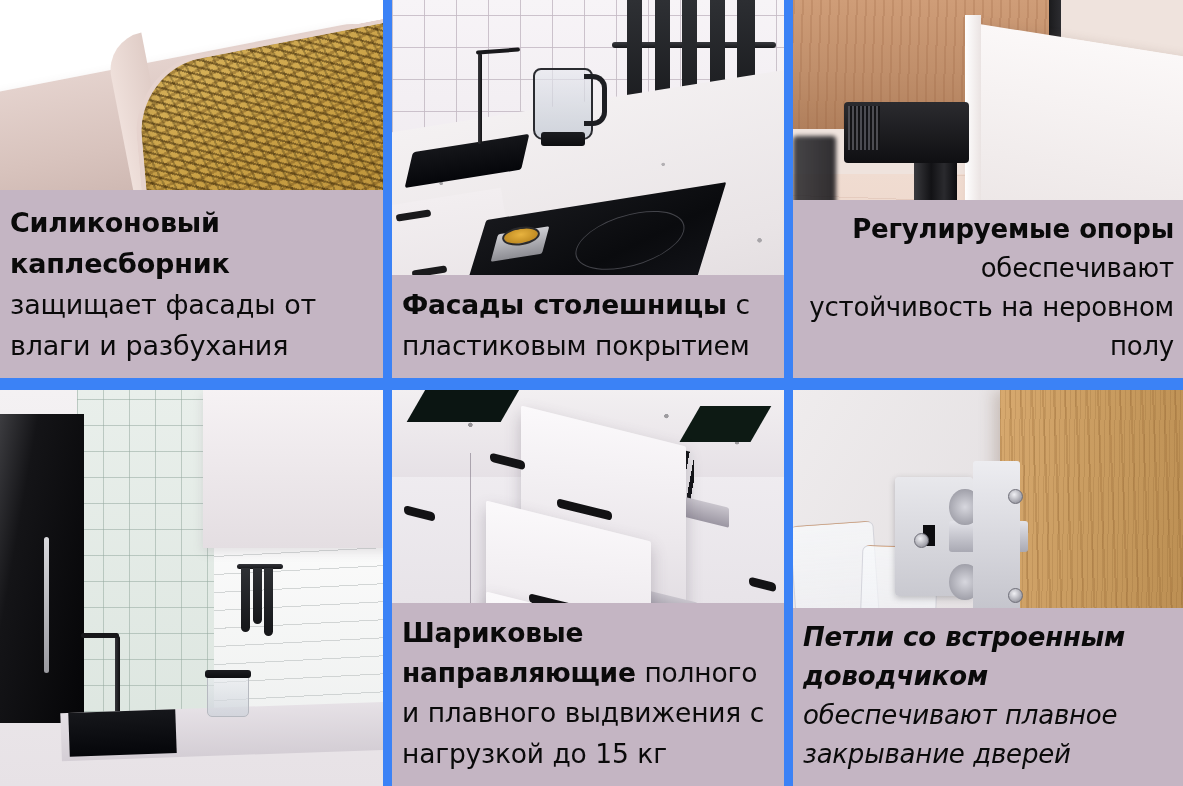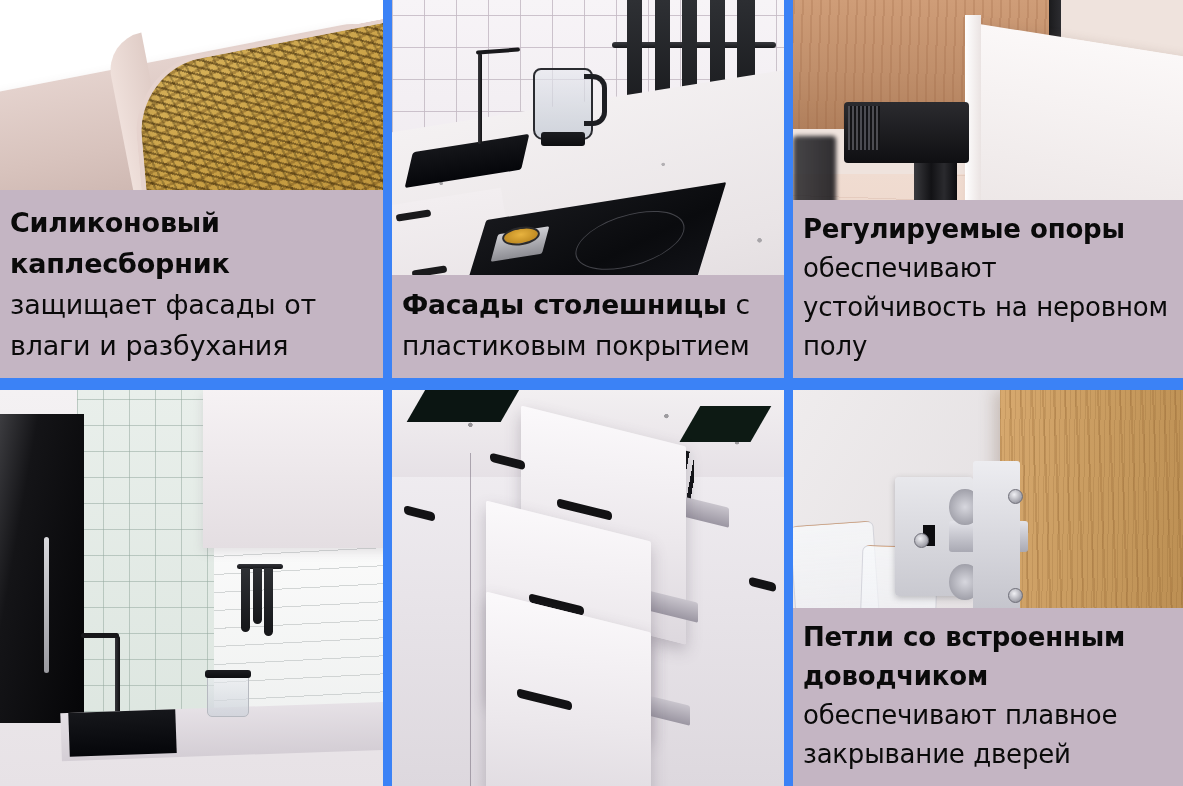--- a/index.html
+++ b/index.html
@@ -37,24 +37,24 @@
     padding:10px 10px 12px 10px;
     color:#0a0a0a;
     font-size:27px;
     line-height:1.52;
     letter-spacing:-0.2px;
     word-spacing:0.5px;
   }
   .caption b{font-weight:700;}
   .c1 .caption{padding-top:12px;}
   .c2 .caption{font-size:26.5px;}
-  .c3 .caption{font-size:26px;line-height:1.5;}
+  .c3 .caption{font-size:26px;line-height:1.5;text-align:right;}
   .c4 .caption{font-size:26.5px;}
   .c5 .caption{font-size:26.5px;}
-  .c6 .caption{font-size:26px;line-height:1.5;}
+  .c6 .caption{font-size:26px;line-height:1.5;font-style:italic;}
 
   
   .layer{position:absolute;}
 
   
   .p1{background:#ffffff;}
   .p1 .slab{
     position:absolute;left:-6%;top:26%;width:118%;height:58%;
     background:linear-gradient(180deg,#e4d2cd 0%,#d8c3bd 35%,#c9b2ac 70%,#bda69f 100%);
     transform:rotate(-11deg);
@@ -585,20 +585,23 @@
       <div class="inside i2 layer"></div>
       <div class="slide s2 layer"></div>
       <div class="drw d2 layer"></div>
       <div class="dh dh2 layer"></div>
       <div class="inside i3 layer"></div>
       <div class="slide s3 layer"></div>
       <div class="drw d3 layer"></div>
       <div class="dh dh3 layer"></div>
       <div class="dhr layer"></div>
     </div>
+    <div class="caption">
+      <b>Шариковые направляющие</b><span> полного и плавного выдвижения с нагрузкой до 15 кг</span>
+    </div>
   </div>
 
   <div class="cell c6">
     <div class="photo p6">
       <div class="bg6 layer"></div>
       <div class="oak layer"></div>
       <div class="shelf layer"></div>
       <div class="glass g1 layer"></div>
       <div class="glass g2 layer"></div>
       <div class="plate layer"></div>

